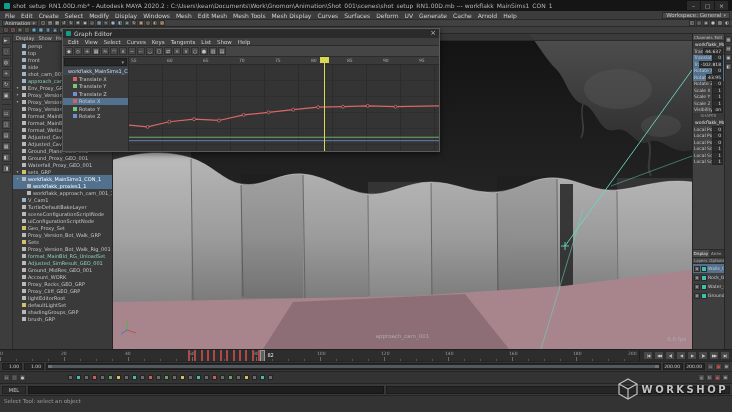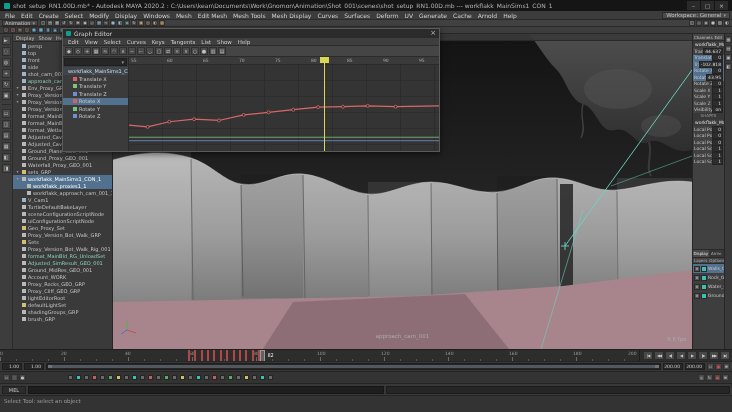--- a/index.html
+++ b/index.html
@@ -888,14 +888,21 @@
   </div>
 
   <div class="row-d">
     <span class="mel">MEL</span>
     <span class="cl-input"></span>
     <span class="cl-output"></span>
   </div>
 
   <div class="row-e">Select Tool: select an object</div>
 
+  <div class="watermark">
+    <svg width="20" height="22" viewBox="0 0 20 22">
+      <path d="M10 1 L19 6 L19 16 L10 21 L1 16 L1 6 Z" fill="none" stroke="#c0c0c0" stroke-width="1.2"></path>
+      <path d="M1 6 L10 11 L19 6 M10 11 L10 21" stroke="#c0c0c0" stroke-width="1.2" fill="none"></path>
+    </svg>
+    <span class="wtext">WORKSHOP</span>
+  </div>
 
 </div>
 
 </body></html>

